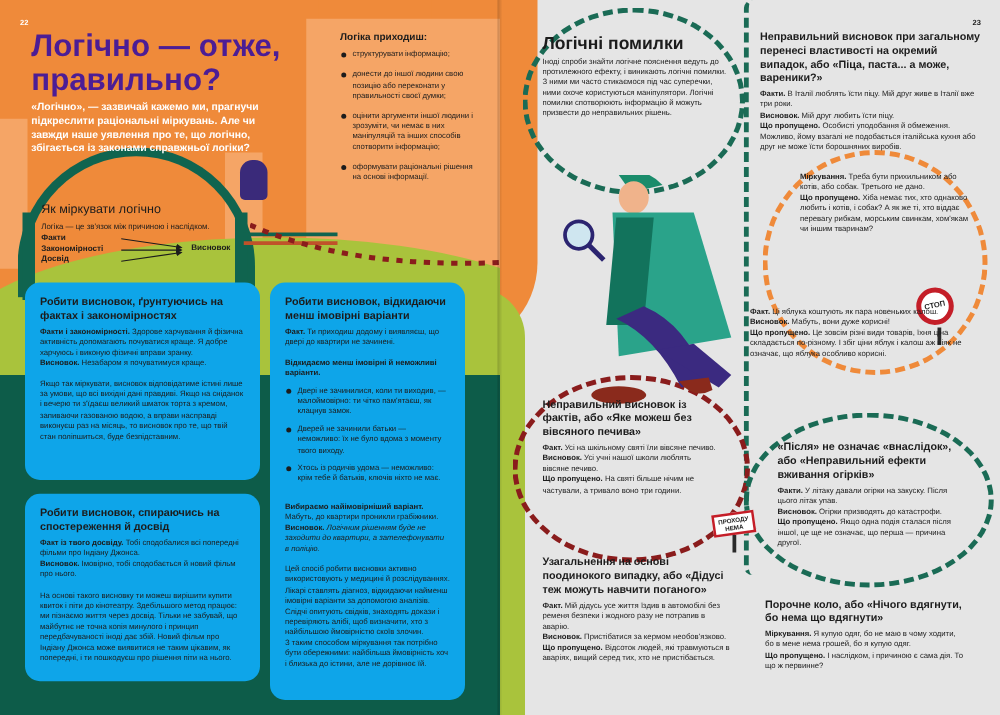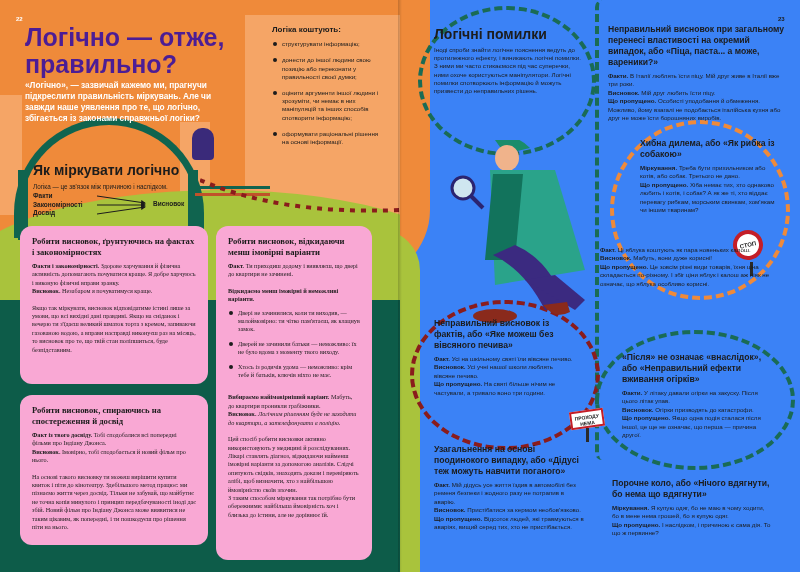--- a/index.html
+++ b/index.html
@@ -20,40 +20,40 @@
   .title { position: absolute; left: 25px; top: 24px; width: 220px; font-size: 25px; font-weight: bold; color: #4c1d95; line-height: 27px; }
   .intro { position: absolute; left: 25px; top: 80px; width: 200px; font-size: 8.3px; color: #fff; font-weight: bold; line-height: 11px; }
 
   .logic-helps { position: absolute; left: 272px; top: 26px; width: 110px; font-size: 6.2px; line-height: 8.2px; }
   .logic-helps h3 { font-size: 8px; margin-bottom: 6px; }
   .logic-helps ul { list-style: none; }
   .logic-helps li { position: relative; padding-left: 10px; margin-bottom: 8px; }
   .logic-helps li::before { content: ""; position: absolute; left: 1px; top: 2px; width: 4px; height: 4px; border-radius: 50%; background: #1c1c1c; }
 
   .how-reason { position: absolute; left: 33px; top: 162px; width: 170px; }
-  .how-reason h3 { font-size: 14px; font-weight: bold; margin-bottom: 5px; }
+  .how-reason h3 { font-size: 10px; font-weight: normal; margin-bottom: 5px; }
   .how-reason p { font-size: 6.3px; line-height: 8px; }
   .flow { position: relative; margin-top: 1px; height: 26px; font-size: 6.5px; font-weight: bold; line-height: 8.5px; }
   .flow .arrows { position: absolute; left: 62px; top: 0; width: 55px; height: 26px; }
   .flow .concl { position: absolute; left: 120px; top: 8px; }
 
-  .card { position: absolute; background: #f9a8d4; border-radius: 12px; padding: 10px 12px; font-size: 6.2px; line-height: 8.4px; font-family: Liberation Serif, serif; }
+  .card { position: absolute; background: #0ea5e9; border-radius: 12px; padding: 10px 12px; font-size: 6.2px; line-height: 8.4px; }
   .card h3 { font-size: 8.6px; line-height: 11px; font-weight: bold; margin-bottom: 4px; }
   .card b { font-weight: bold; }
   .card i { font-style: italic; }
   .card p { margin-bottom: 0; }
   .card .gap { height: 8px; }
   .card ul { list-style: none; margin-top: 5px; }
   .card li { position: relative; padding-left: 10px; margin-bottom: 6px; }
   .card li::before { content: ""; position: absolute; left: 1px; top: 2px; width: 4px; height: 4px; border-radius: 50%; background: #1c1c1c; }
 
   .spine { position: absolute; left: 398px; top: 0; width: 4px; height: 572px; background: linear-gradient(90deg, rgba(0,0,0,0.18), rgba(0,0,0,0)); }
 
   
-  .right-page { position: absolute; left: 400px; top: 0; width: 400px; height: 572px; background: #3b82f6; overflow: hidden; }
+  .right-page { position: absolute; left: 400px; top: 0; width: 400px; height: 572px; background: #e5e5e5; overflow: hidden; }
   .rp-orange-edge { position: absolute; left: -40px; top: -20px; width: 70px; height: 300px; background: #ef8a3a; border-radius: 0 0 70px 0; }
   .rp-green-edge { position: absolute; left: -20px; top: 230px; width: 40px; height: 360px; background: #a9c33c; border-radius: 0 40px 0 0; }
   .trail { position: absolute; border: 4px dashed; border-radius: 50%; }
 
   .rsec { position: absolute; font-size: 6.2px; line-height: 8.4px; }
   .rsec h3 { font-size: 8.6px; line-height: 11px; font-weight: bold; margin-bottom: 4px; }
   .rsec b { font-weight: bold; }
 
   .errors-intro { position: absolute; left: 434px; top: 24px; width: 150px; }
   .errors-intro h2 { font-size: 14px; font-weight: bold; margin-bottom: 4px; }
@@ -81,24 +81,24 @@
   <div class="bridge-pillar" style="left:188px"></div>
   <div class="railing"></div>
   <div class="thief"></div>
 
   <svg style="position:absolute;left:200px;top:175px" width="200" height="60">
     <path d="M0 5 Q 80 40 200 35" fill="none" stroke="#8a1c1c" stroke-width="4" stroke-dasharray="5 6"></path>
   </svg>
 
   <div class="page-num" style="left:16px;top:16px">22</div>
   <h1 class="title">Логічно — отже, правильно?</h1>
-  <p class="intro">«Логічно», — зазвичай кажемо ми, прагнучи підкреслити правильність міркувань. Але чи завжди наше уявлення про те, що логічно, збігається із законами справжньої логіки?</p>
+  <p class="intro">«Логічно», — зазвичай кажемо ми, прагнучи підкреслити раціональні міркувань. Але чи завжди наше уявлення про те, що логічно, збігається із законами справжньої логіки?</p>
 
   <div class="logic-helps">
-    <h3>Логіка коштують:</h3>
+    <h3>Логіка приходиш:</h3>
     <ul>
       <li>структурувати інформацію;</li>
       <li>донести до іншої людини свою позицію або переконати у правильності своєї думки;</li>
       <li>оцінити аргументи іншої людини і зрозуміти, чи немає в них маніпуляцій та інших способів спотворити інформацію;</li>
       <li>оформувати раціональні рішення на основі інформації.</li>
     </ul>
   </div>
 
   <div class="how-reason">
     <h3>Як міркувати логічно</h3>
@@ -187,21 +187,20 @@
   </div>
 
   <div class="rsec" style="left:208px;top:24px;width:178px">
     <h3>Неправильний висновок при загальному перенесі властивості на окремий випадок, або «Піца, паста... а може, вареники?»</h3>
     <p><b>Факти.</b><span> В Італії люблять їсти піцу. Мій друг живе в Італії вже три роки.</span></p>
     <p><b>Висновок.</b><span> Мій друг любить їсти піцу.</span></p>
     <p><b>Що пропущено.</b><span> Особисті уподобання й обмеження. Можливо, йому взагалі не подобається італійська кухня або друг не може їсти борошняних виробів.</span></p>
   </div>
 
   <div class="rsec" style="left:240px;top:138px;width:140px">
-    <h3>Хибна дилема, або «Як рибка із собакою»</h3>
     <p><b>Міркування.</b><span> Треба бути прихильником або котів, або собак. Третього не дано.</span></p>
     <p><b>Що пропущено.</b><span> Хіба немає тих, хто однаково любить і котів, і собак? А як же ті, хто віддає перевагу рибкам, морським свинкам, хом'якам чи іншим тваринам?</span></p>
   </div>
 
   <div class="stop" style="left:333px">СТОП</div>
   <div class="post" style="left:350px;top:262px;height:14px"></div>
 
   <div class="rsec" style="left:200px;top:246px;width:190px">
     <p><b>Факт.</b><span> Ці яблука коштують як пара новеньких калош.</span></p>
     <p><b>Висновок.</b><span> Мабуть, вони дуже корисні!</span></p>

